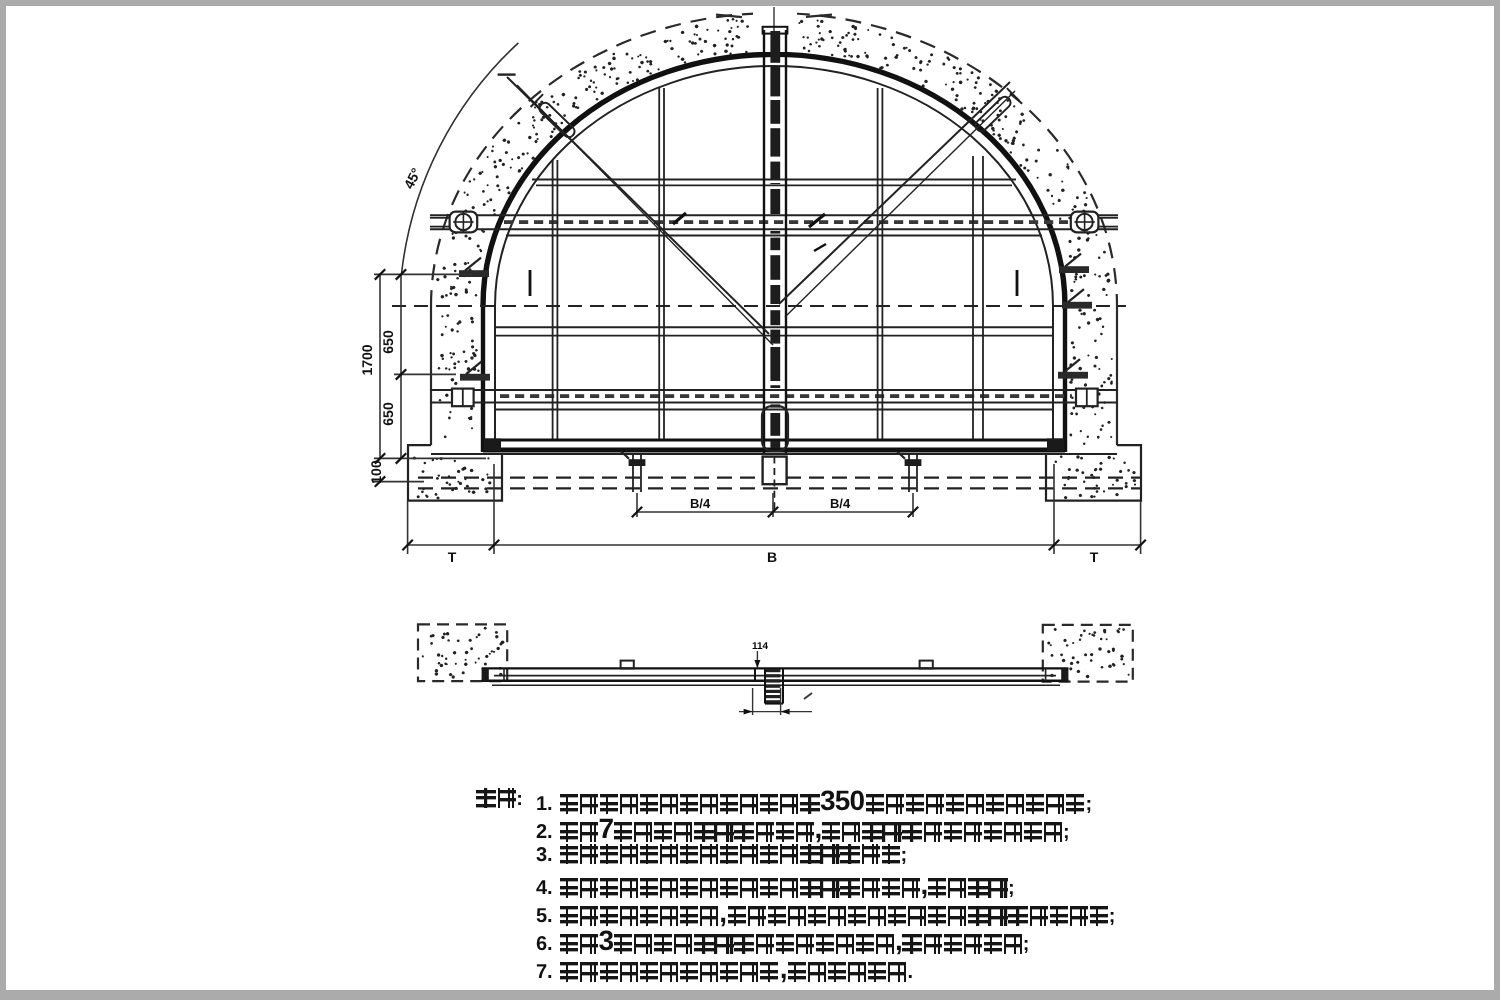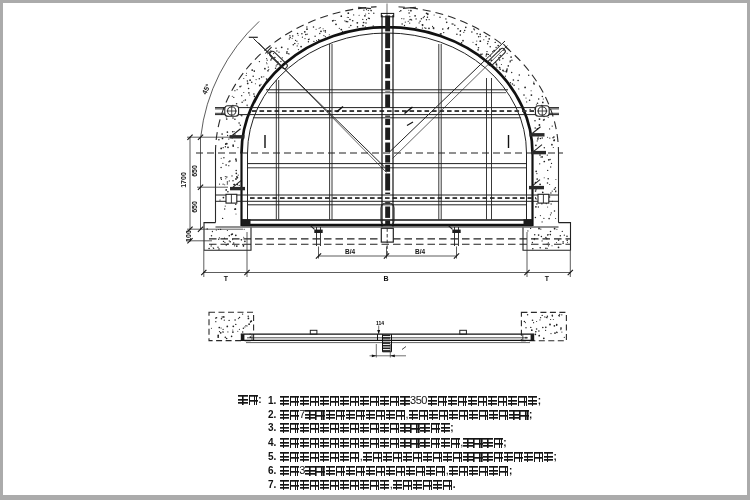--- a/index.html
+++ b/index.html
@@ -13,21 +13,21 @@
   linear-gradient(#151515,#151515) 0 52%/100% 17% no-repeat,
   linear-gradient(#151515,#151515) 44% 0/16% 100% no-repeat,
   linear-gradient(#151515,#151515) 0 95%/100% 17% no-repeat;}
 .cn.b{background:
   linear-gradient(#151515,#151515) 0 8%/16% 100% no-repeat,
   linear-gradient(#151515,#151515) 0 8%/100% 17% no-repeat,
   linear-gradient(#151515,#151515) 100% 0/16% 100% no-repeat,
   linear-gradient(#151515,#151515) 0 60%/100% 17% no-repeat,
   linear-gradient(#151515,#151515) 70% 0/16% 100% no-repeat;}
 .num{font-weight:bold;color:#111;}
-.sm{font-size:11px;letter-spacing:-0.4px;font-weight:normal;color:#111;}
+.sm{font-size:14px;letter-spacing:-0.4px;font-weight:bold;color:#111;}
 </style></head>
 <body>
 <div id="page">
 <svg width="750" height="500" viewBox="0 0 750 500" style="position:absolute;left:0;top:0">
 <g fill="#222">
         <circle cx="325.3" cy="36.7" r="0.61"></circle>
         <circle cx="510.3" cy="60.9" r="0.77"></circle>
         <circle cx="247.3" cy="107.3" r="0.67"></circle>
         <circle cx="538.2" cy="137.1" r="0.7"></circle>
         <circle cx="537.9" cy="138.4" r="0.76"></circle>

